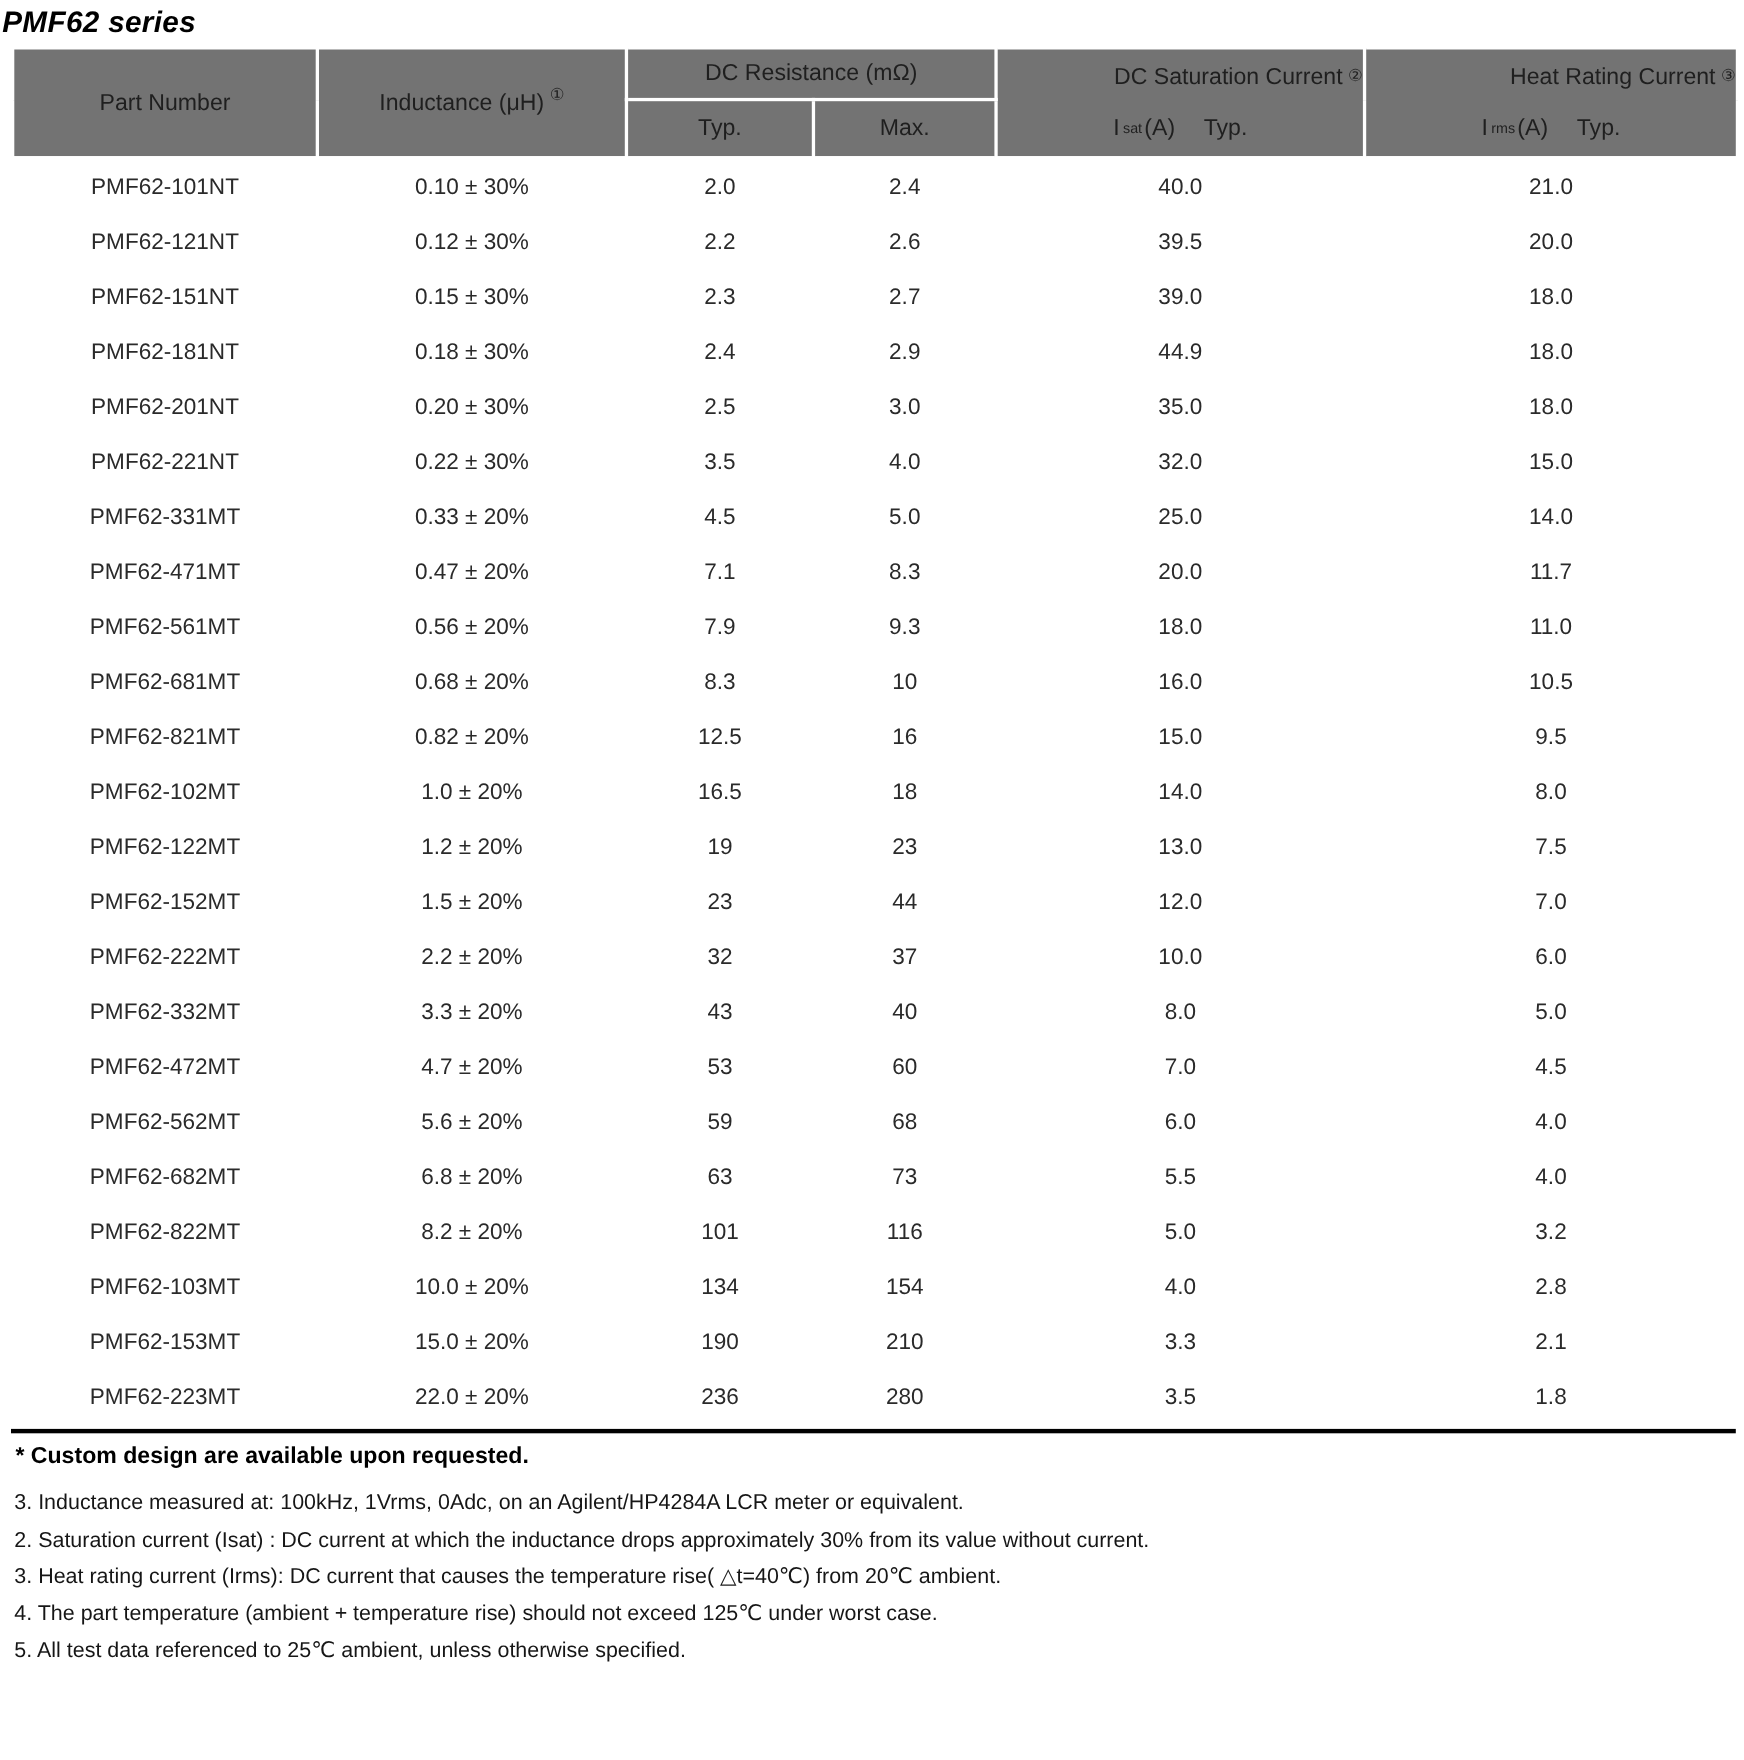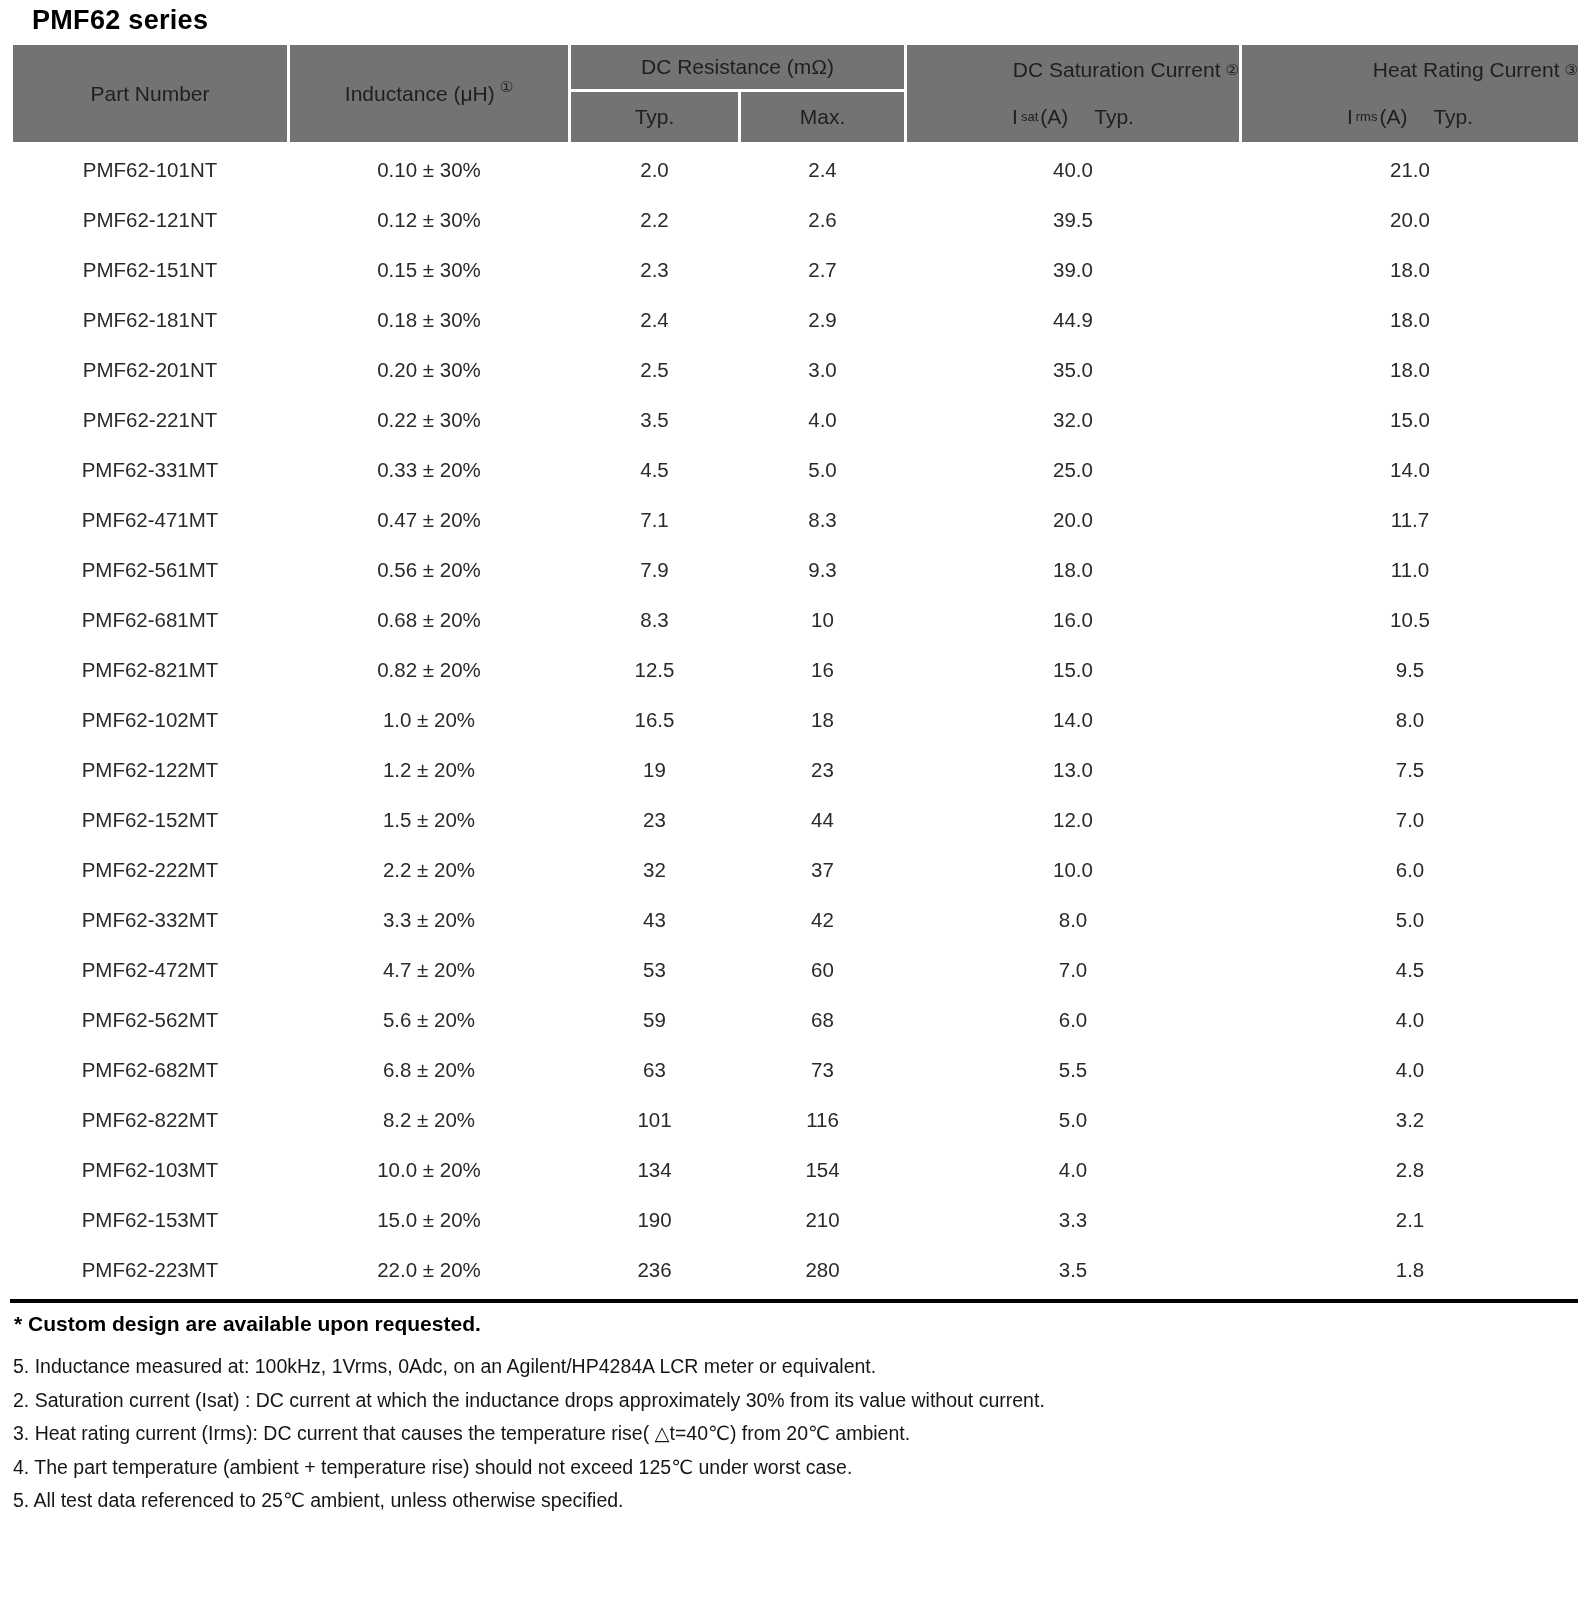--- a/index.html
+++ b/index.html
@@ -11,25 +11,26 @@
   }
   .page {
     position: relative;
     width: 1585px;
     height: 1600px;
     overflow: hidden;
     background: #ffffff;
   }
   .title {
     margin: 0;
-    padding: 5px 0 0 32px;
+    padding: 5px 0 0 2px;
     font-size: 27px;
     font-weight: bold;
     color: #000000;
     letter-spacing: 0.3px;
+    font-style: italic;
   }
   table.parts {
     border-collapse: collapse;
     table-layout: fixed;
     width: 1568px;
     margin: 6px 0 0 10px;
   }
   table.parts col.c1 { width: 277px; }
   table.parts col.c2 { width: 281px; }
   table.parts col.c3 { width: 170px; }
@@ -278,21 +279,21 @@
           <td>2.2 ± 20%</td>
           <td>32</td>
           <td>37</td>
           <td>10.0</td>
           <td>6.0</td>
         </tr>
         <tr>
           <td>PMF62-332MT</td>
           <td>3.3 ± 20%</td>
           <td>43</td>
-          <td>42</td>
+          <td>40</td>
           <td>8.0</td>
           <td>5.0</td>
         </tr>
         <tr>
           <td>PMF62-472MT</td>
           <td>4.7 ± 20%</td>
           <td>53</td>
           <td>60</td>
           <td>7.0</td>
           <td>4.5</td>
@@ -346,20 +347,20 @@
           <td>1.8</td>
         </tr>
       </tbody>
   </table>
 
   <div class="rule"></div>
 
   <p class="note-star">* Custom design are available upon requested.</p>
 
   <div class="notes" id="notes-container">
-      <div class="note-line">5. Inductance measured at: 100kHz, 1Vrms, 0Adc, on an Agilent/HP4284A LCR meter or equivalent.</div>
+      <div class="note-line">3. Inductance measured at: 100kHz, 1Vrms, 0Adc, on an Agilent/HP4284A LCR meter or equivalent.</div>
       <div class="note-line">2. Saturation current (Isat) : DC current at which the inductance drops approximately 30% from its value without current.</div>
       <div class="note-line">3. Heat rating current (Irms): DC current that causes the temperature rise( △t=40℃) from 20℃ ambient.</div>
       <div class="note-line">4. The part temperature (ambient + temperature rise) should not exceed 125℃ under worst case.</div>
       <div class="note-line">5. All test data referenced to 25℃ ambient, unless otherwise specified.</div>
     </div>
 
 </div>
 
 </body></html>

